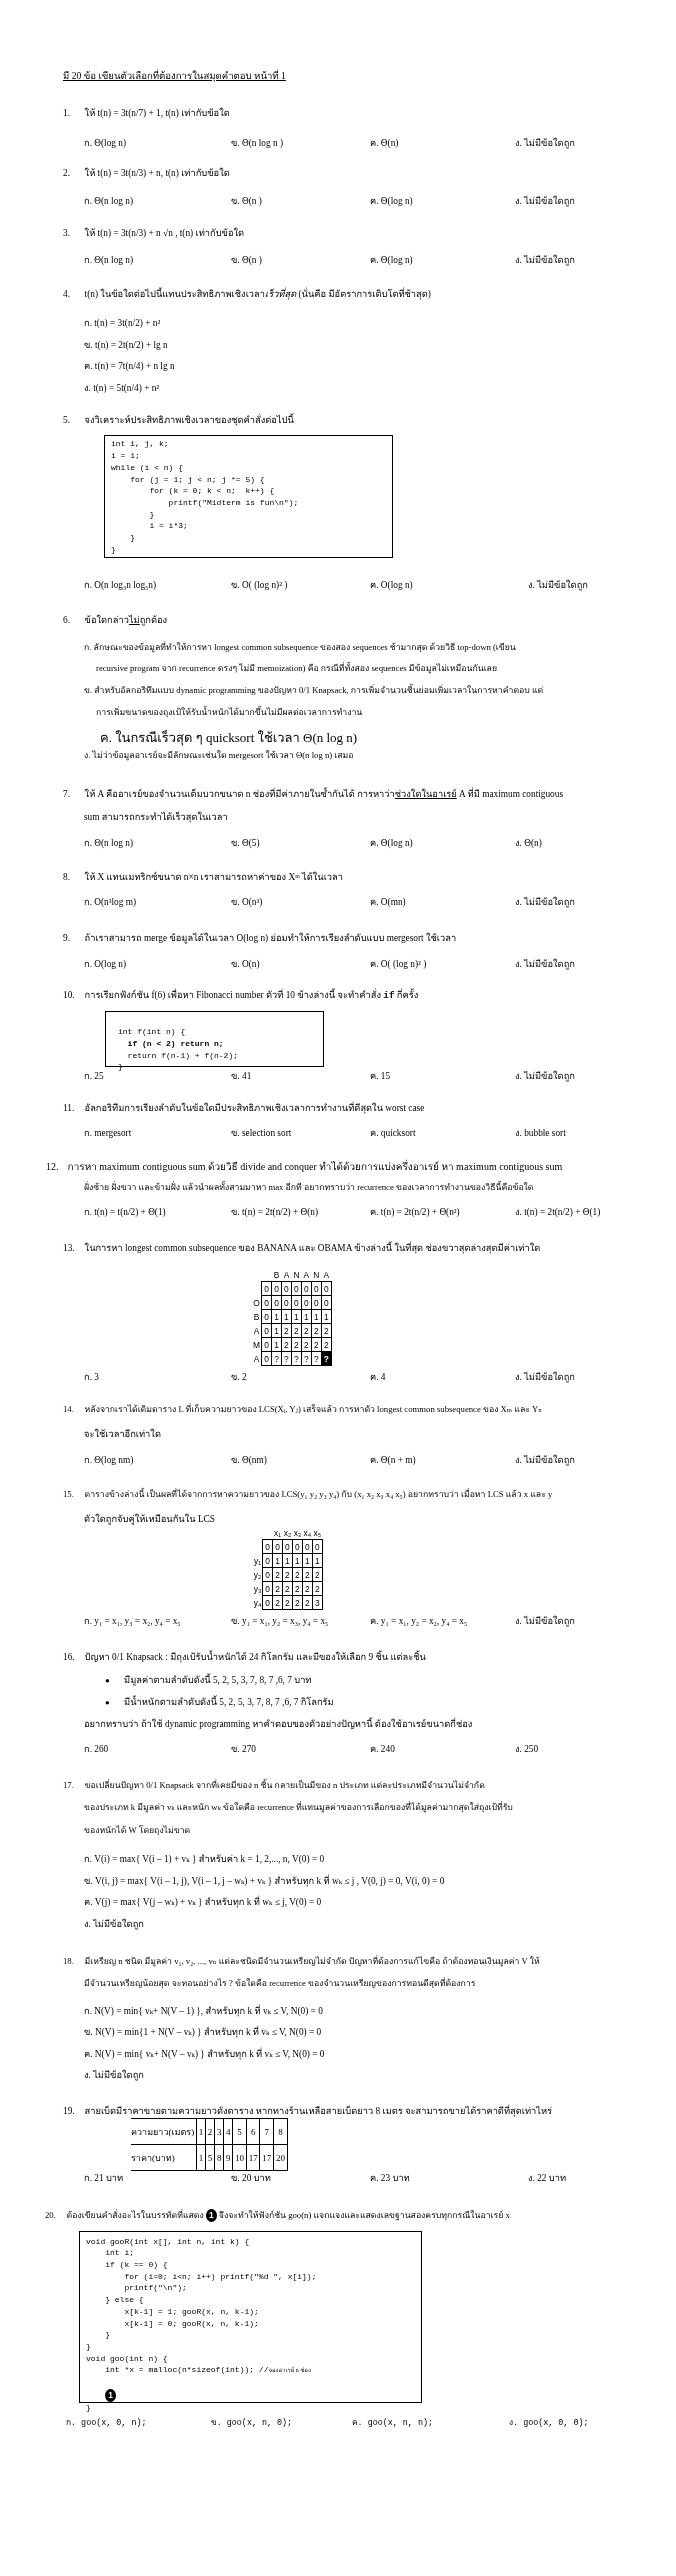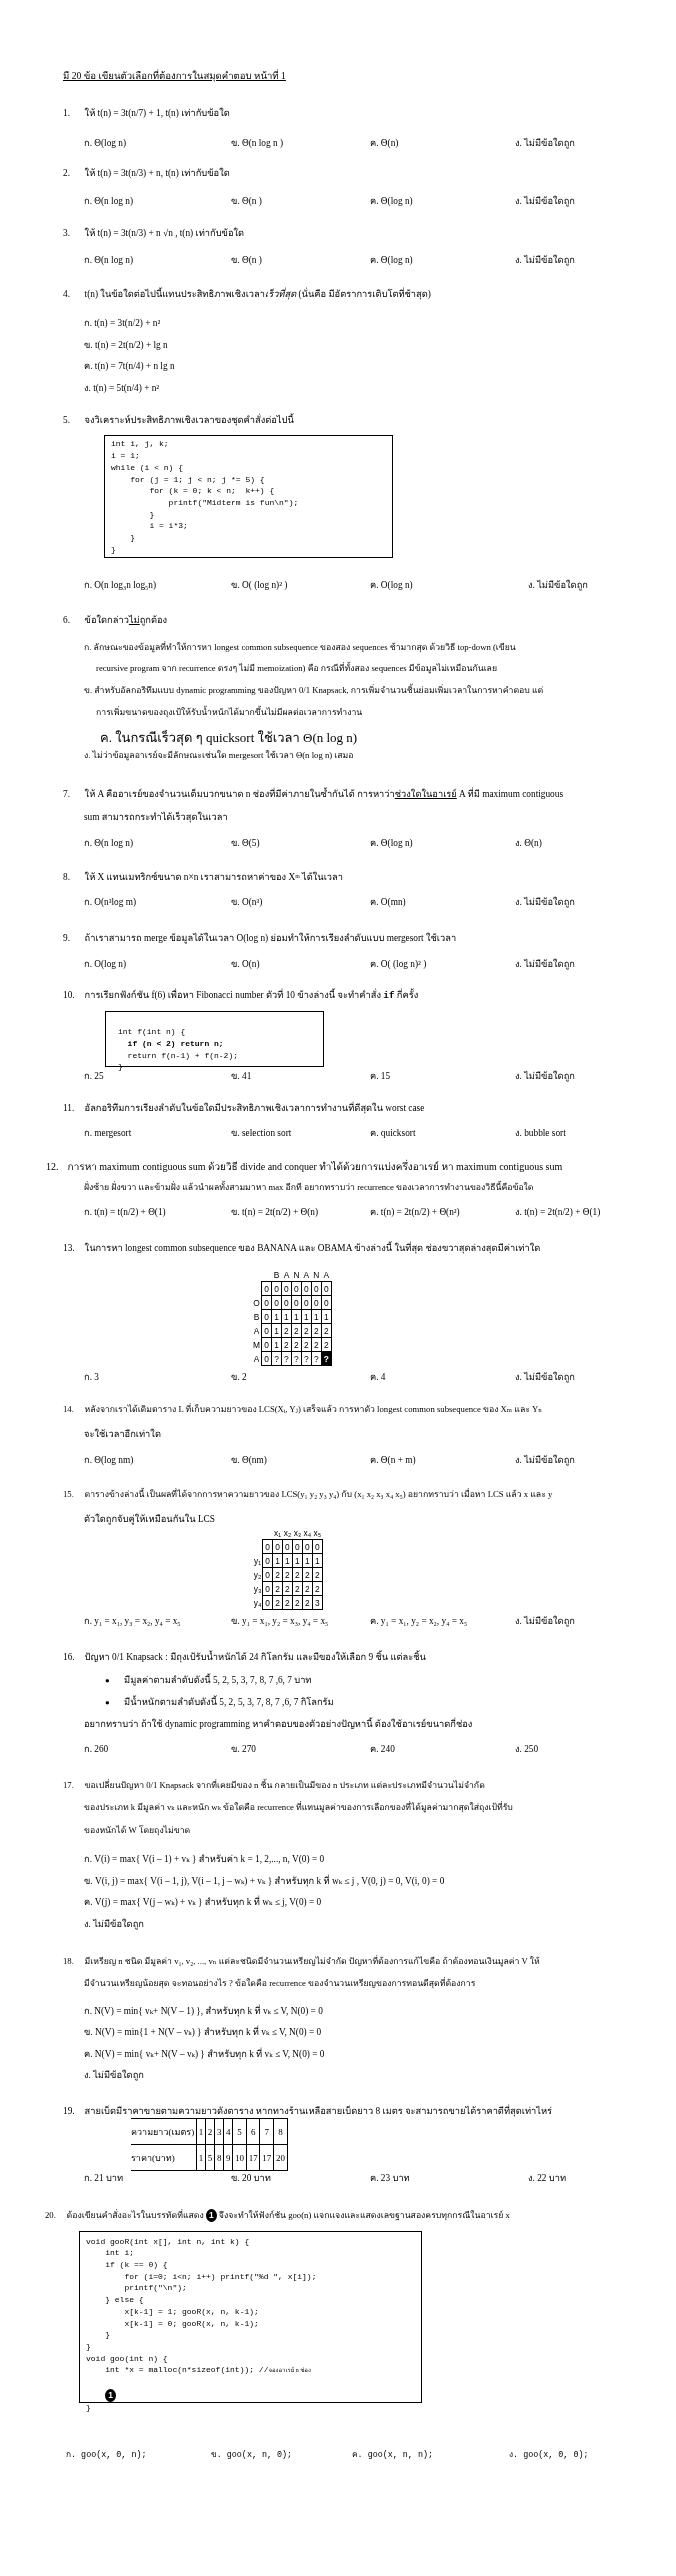--- a/index.html
+++ b/index.html
@@ -27,21 +27,21 @@
   table.price td { border-left: 0.9px solid #000; border-right: 0.9px solid #000; padding: 3.6px 1.8px; text-align: center; height: 18px; font-family: Liberation Serif, serif; }
   table.price tr:first-child td { border-top: 0.9px solid #000; border-bottom: 0.9px solid #000; }
   table.price tr:last-child td { border-bottom: 0.9px solid #000; }
   table.price td.lbl { text-align: left; border-left: none; padding-left: 0; }
   .bullet::before { content: "●"; display: inline-block; width: 19px; font-size: 7.8px; }
   .circle1 {
     display: inline-block; width: 10.8px; height: 13px; border-radius: 50%;
     background: #000; color: #fff; text-align: center; font-weight: bold;
     font-family: "Liberation Sans", sans-serif; font-size: 8.4px; line-height: 13px;
   }
-  .goo-opt { font-family: "Liberation Mono", "DejaVu Sans Mono", monospace; font-size: 8.4px; margin-top: 32px; }
+  .goo-opt { font-family: "Liberation Mono", "DejaVu Sans Mono", monospace; font-size: 8.4px; }
 </style>
 </head>
 <body>
 
 <div class="abs title">มี 20 ข้อ เขียนตัวเลือกที่ต้องการในสมุดคำตอบ หน้าที่ 1</div>
 
 <div class="abs q" style="left:63px;top:105px">
   <span class="qn">1.</span><span>ให้ t(n) = 3t(n/7) + 1,  t(n) เท่ากับข้อใด</span>
 </div>
 <div class="abs opt" style="left:84px;top:135px">ก. Θ(log n)</div>

